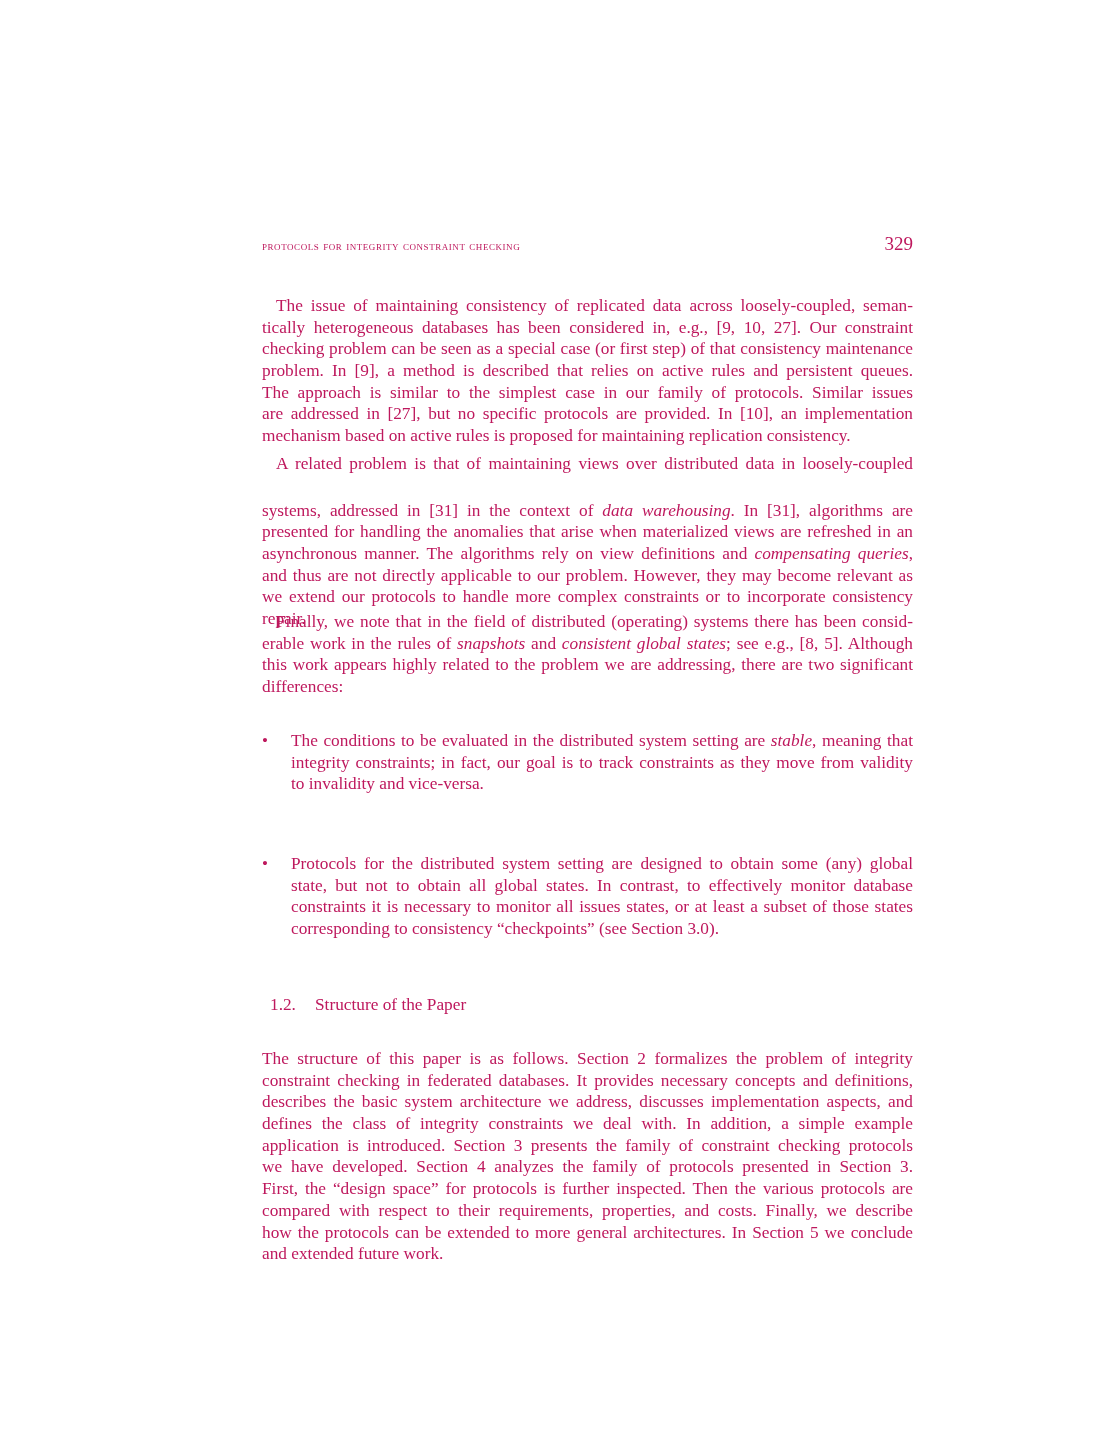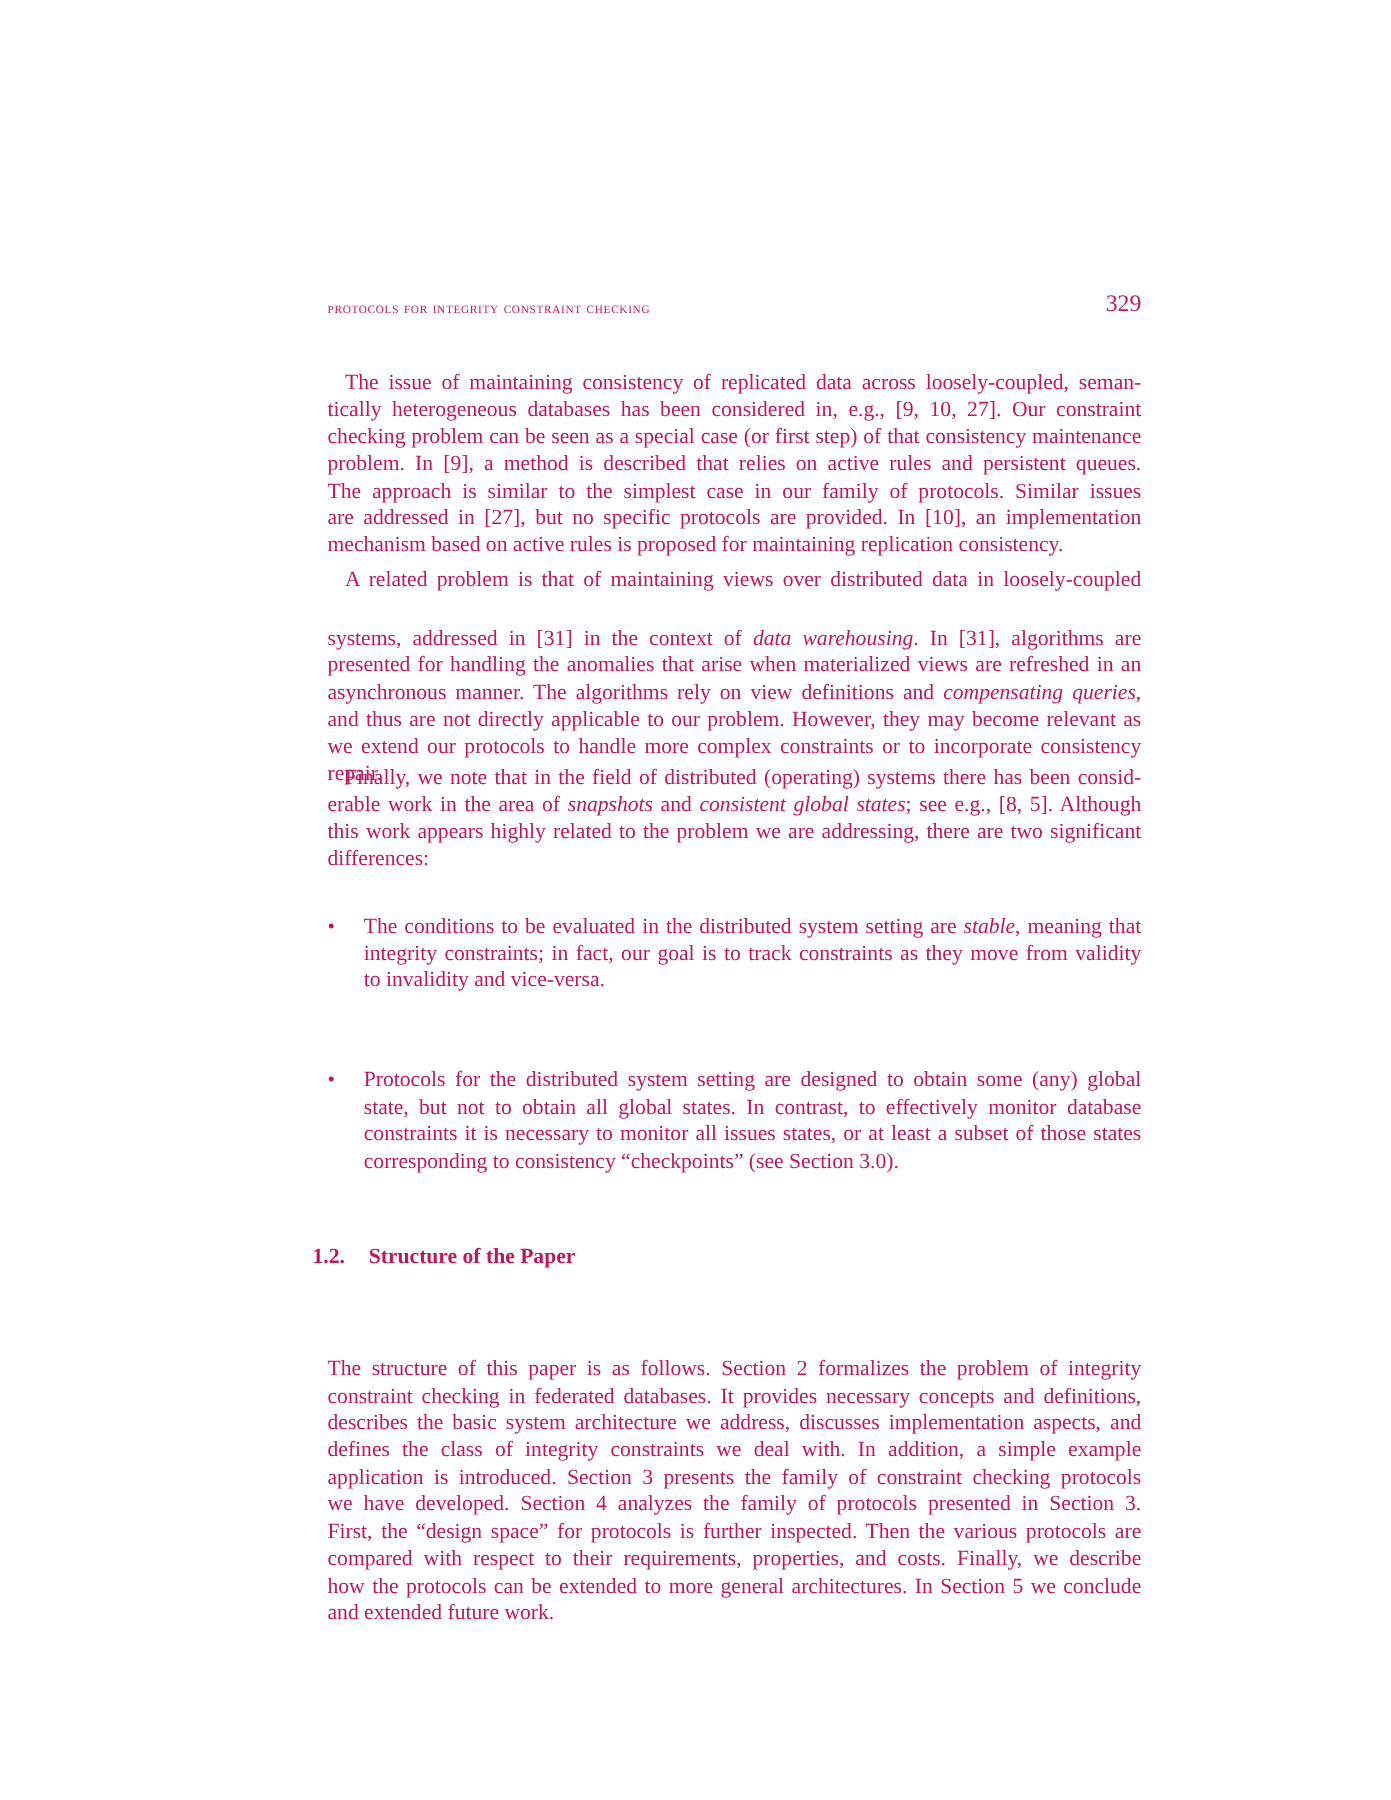--- a/index.html
+++ b/index.html
@@ -9,21 +9,21 @@
   .rh-title { position: absolute; left: 0; top: 5px; font-size: 13.2px; letter-spacing: 0.55px; font-variant: small-caps; text-transform: lowercase; font-family: "Liberation Serif", serif; }
   .rh-page { position: absolute; right: 0; top: 0; font-size: 19px; }
   .col { position: absolute; left: 262px; width: 651px; font-size: 17.3px; }
   .line { height: 21.7px; line-height: 21.7px; white-space: nowrap; text-align: justify; text-align-last: justify; }
   .line.last { text-align-last: left; }
   .indent { padding-left: 14px; }
   em { font-style: italic; }
   .bullet-item { position: absolute; left: 262px; width: 651px; font-size: 17.3px; }
   .bullet-dot { position: absolute; left: 0; top: 0; width: 12px; line-height: 21.7px; font-size: 17px; }
   .bullet-body { position: absolute; left: 29px; width: 622px; }
-  .heading { position: absolute; left: 250px; top: 994px; font-size: 17.3px; font-weight: bold; line-height: 22px; }
+  .heading { position: absolute; left: 270px; top: 994px; font-size: 17.3px; font-weight: normal; line-height: 22px; }
   .heading .num { display: inline-block; width: 45px; }
 </style>
 </head>
 <body>
 
 <div class="page">
 
   <div class="running-head">
     <span class="rh-title">PROTOCOLS FOR INTEGRITY CONSTRAINT CHECKING</span>
     <span class="rh-page">329</span>
@@ -42,21 +42,21 @@
       <div class="line indent"><span>A related problem is that of maintaining views over distributed data in loosely-coupled</span></div>
       <div class="line" style="word-spacing: 0.00111607px; margin-top: 25px;"><span>systems, addressed in [31] in the context of </span><em>data warehousing</em><span>.  In [31], algorithms are</span></div>
       <div class="line"><span>presented for handling the anomalies that arise when materialized views are refreshed in an</span></div>
       <div class="line"><span>asynchronous manner. The algorithms rely on view definitions and </span><em>compensating queries</em><span>,</span></div>
       <div class="line"><span>and thus are not directly applicable to our problem. However, they may become relevant as</span></div>
       <div class="line"><span>we extend our protocols to handle more complex constraints or to incorporate consistency</span></div>
       <div class="line last"><span>repair.</span></div>
     </div>
   <div class="col" id="para-2" style="top:611px;">
       <div class="line indent"><span>Finally, we note that in the field of distributed (operating) systems there has been consid-</span></div>
-      <div class="line" style="word-spacing: 0.000976562px;"><span>erable work in the area of </span><em>snapshots</em><span> and </span><em>consistent global states</em><span>; see e.g., [8, 5].  Although</span></div>
+      <div class="line" style="word-spacing: 0.000976562px;"><span>erable work in the rules of </span><em>snapshots</em><span> and </span><em>consistent global states</em><span>; see e.g., [8, 5].  Although</span></div>
       <div class="line"><span>this work appears highly related to the problem we are addressing, there are two significant</span></div>
       <div class="line last"><span>differences:</span></div>
     </div>
 
   <div class="bullet-item" style="top:730px;">
     <span class="bullet-dot">•</span>
     <div class="bullet-body">
         <div class="line" style="word-spacing: 0.00120192px;"><span>The conditions to be evaluated in the distributed system setting are </span><em>stable</em><span>, meaning that</span></div>
         <div class="line"><span>integrity constraints; in fact, our goal is to track constraints as they move from validity</span></div>
         <div class="line last"><span>to invalidity and vice-versa.</span></div>
@@ -70,21 +70,21 @@
         <div class="line"><span>state, but not to obtain all global states.  In contrast, to effectively monitor database</span></div>
         <div class="line"><span>constraints it is necessary to monitor all issues states, or at least a subset of those states</span></div>
         <div class="line last"><span>corresponding to consistency “checkpoints” (see Section 3.0).</span></div>
       </div>
   </div>
 
   <div class="heading">
     <span class="num">1.2.</span><span>Structure of the Paper</span>
   </div>
 
-  <div class="col" style="top:1048px;margin-top:36px;">
+  <div class="col" style="top:1048px;">
       <div class="line"><span>The structure of this paper is as follows.  Section 2 formalizes the problem of integrity</span></div>
       <div class="line"><span>constraint checking in federated databases. It provides necessary concepts and definitions,</span></div>
       <div class="line"><span>describes the basic system architecture we address, discusses implementation aspects, and</span></div>
       <div class="line"><span>defines the class of integrity constraints we deal with.  In addition, a simple example</span></div>
       <div class="line"><span>application is introduced.  Section 3 presents the family of constraint checking protocols</span></div>
       <div class="line"><span>we have developed.  Section 4 analyzes the family of protocols presented in Section 3.</span></div>
       <div class="line"><span>First, the “design space” for protocols is further inspected. Then the various protocols are</span></div>
       <div class="line"><span>compared with respect to their requirements, properties, and costs.  Finally, we describe</span></div>
       <div class="line"><span>how the protocols can be extended to more general architectures. In Section 5 we conclude</span></div>
       <div class="line last"><span>and extended future work.</span></div>

